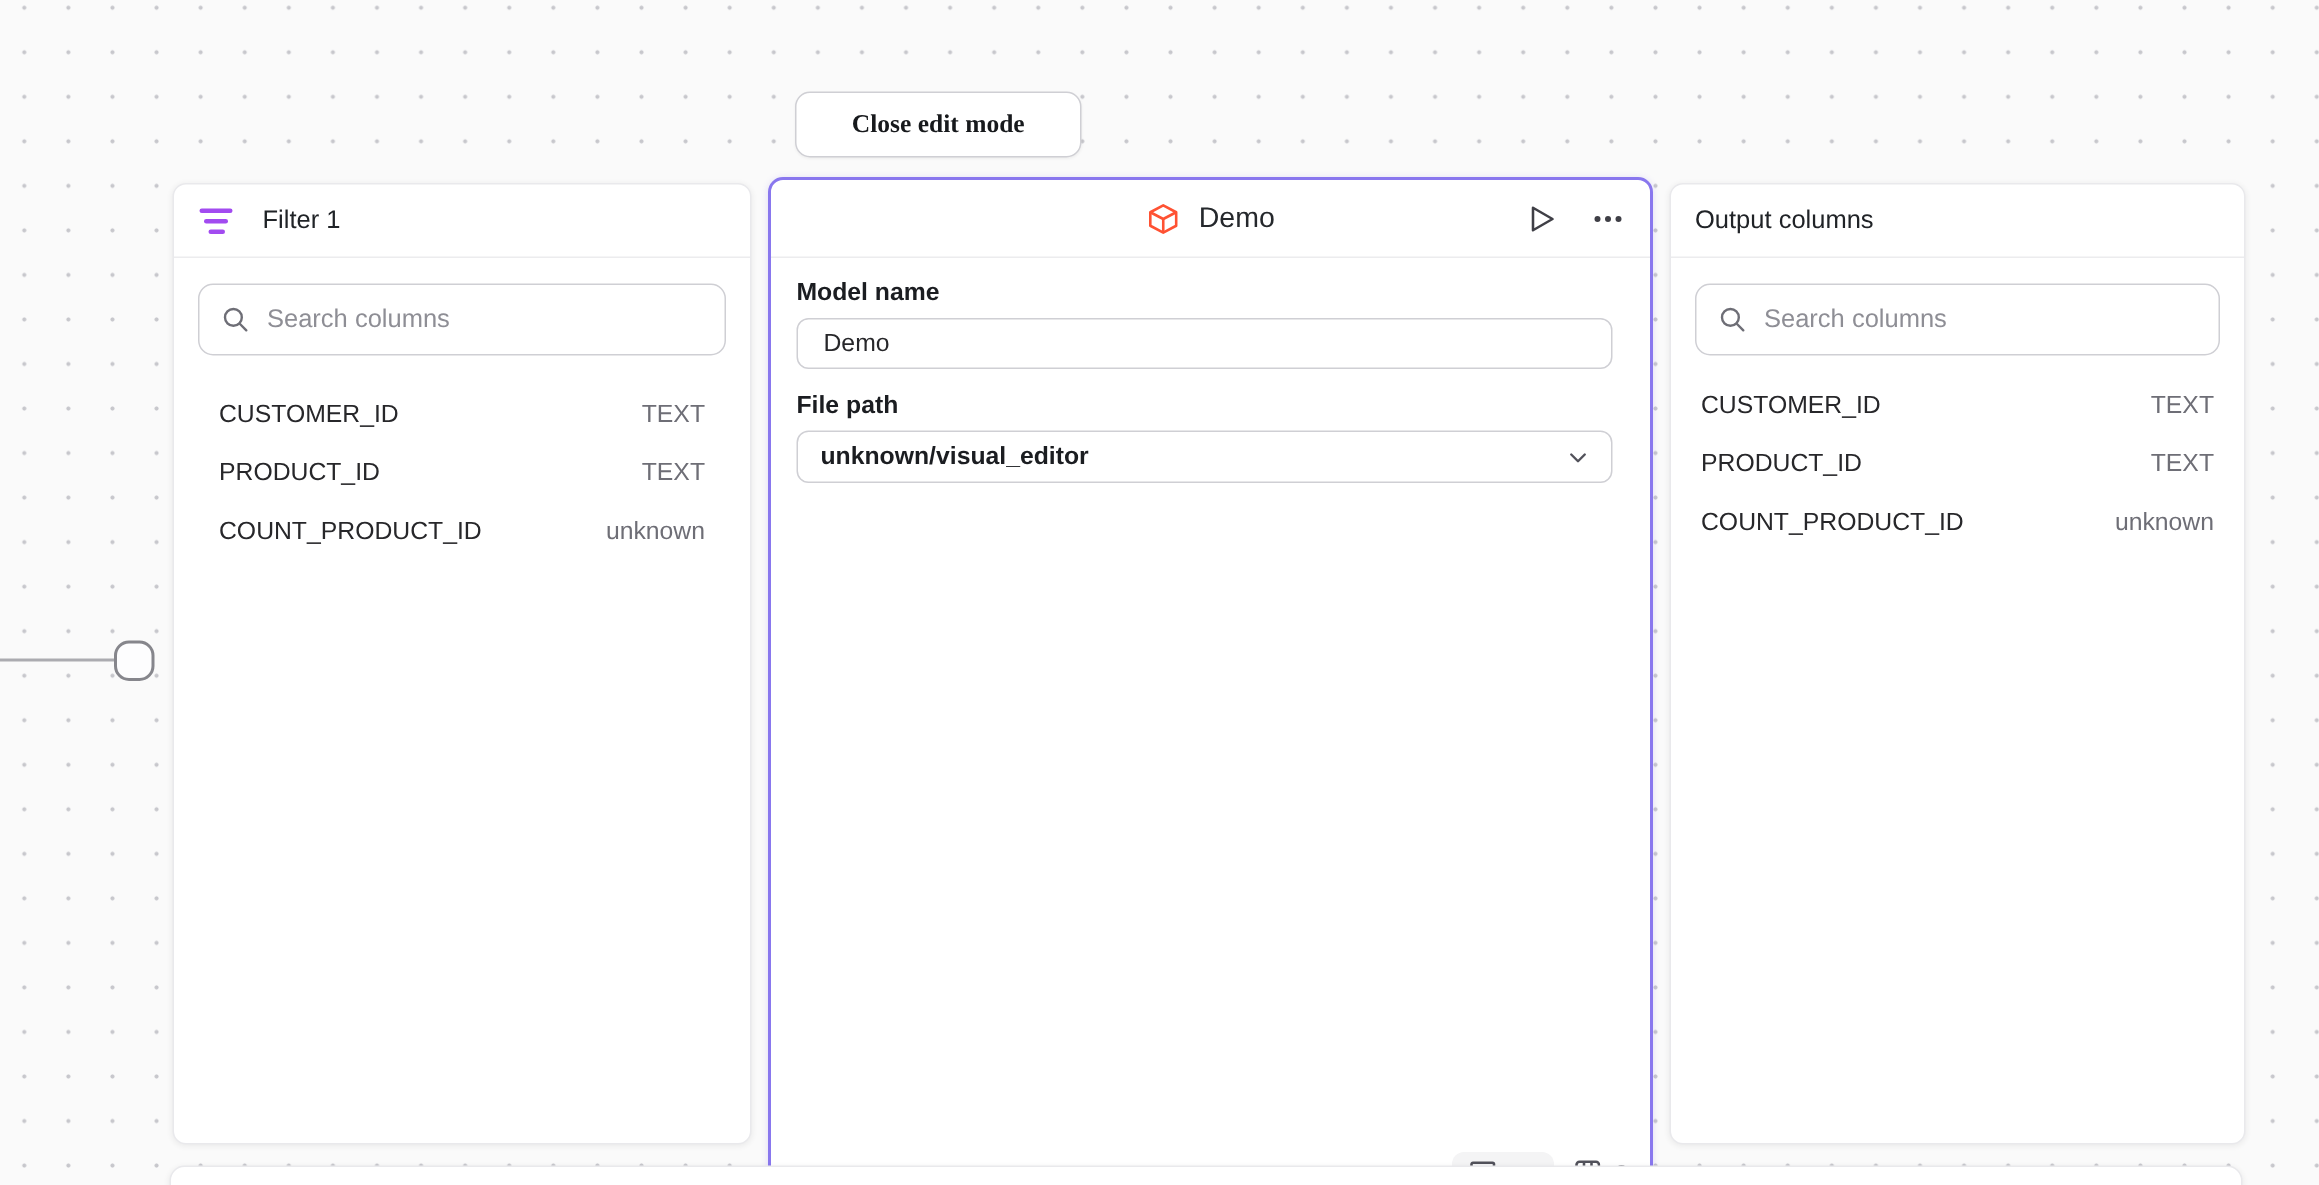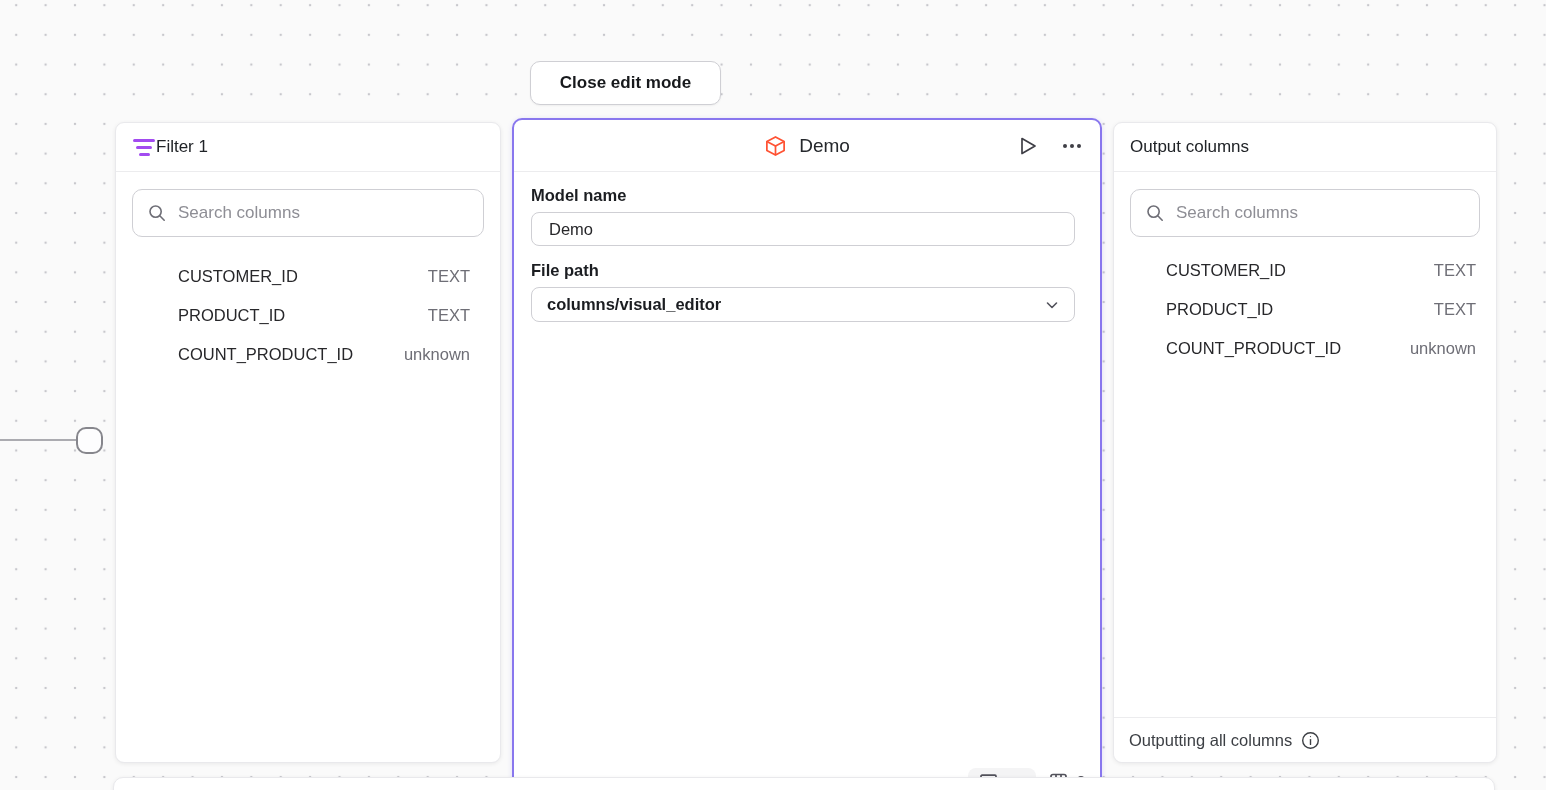--- a/index.html
+++ b/index.html
@@ -24,21 +24,21 @@
   }
   .connector-handle {
     position: absolute; left: 76px; top: 427px; width: 27px; height: 27px;
     background: #fdfdfe; border: 2px solid #86868c; border-radius: 10px;
   }
 
   
   .close-btn {
     position: absolute; left: 530px; top: 61px; width: 191px; height: 44px;
     background: #ffffff; border: 1px solid #cfcfd4; border-radius: 10px;
-    font-family: Liberation Sans, sans-serif;
+    font-family: Liberation Serif, serif;
     font-size: 17px; font-weight: 700; color: #17191c;
     box-shadow: 0 1px 2px rgba(0,0,0,0.05);
     cursor: pointer;
   }
 
   
   .panel {
     position: absolute; background: #ffffff;
     border: 1px solid #e9e9ec; border-radius: 9px;
     box-shadow: 0 1px 4px rgba(0,0,0,0.07);
@@ -60,26 +60,26 @@
     font-family: "Liberation Sans", sans-serif;
     font-size: 17px; color: #a21caf; background: transparent;
   }
   .search-box input::placeholder { color: #8e8e95; }
 
   ul.columns { list-style: none; }
   ul.columns li {
     height: 39px; display: flex; align-items: center;
     justify-content: space-between;
   }
-  .col-name { font-size: 16.5px; color: #27272a; margin-left: 32px; }
+  .col-name { font-size: 16.5px; color: #27272a; }
   .col-type { font-size: 16.5px; color: #6e6e76; text-align: right; }
 
   
   .filter-panel { left: 115px; top: 122px; width: 386px; height: 641px; }
-  .filter-panel header { gap: 0; }
+  .filter-panel header { gap: 19px; }
   .filter-icon { display: inline-flex; flex-direction: column; align-items: center; gap: 4px; width: 24px; }
   .filter-icon i { display: block; height: 3px; border-radius: 2px; background: #a24bf0; }
   .filter-icon i:nth-child(1) { width: 22px; }
   .filter-icon i:nth-child(2) { width: 16px; }
   .filter-icon i:nth-child(3) { width: 11px; }
   .filter-panel ul.columns { margin-top: 20px; padding: 0 30px; }
 
   
   .model-panel {
     left: 512px; top: 118px; width: 590px; height: 692px;
@@ -212,21 +212,21 @@
           </svg>
         </button>
       </div>
     </header>
 
     <div class="model-body">
       <div class="field-label">Model name</div>
       <input class="text-input" value="Demo" style="">
       <div class="field-label">File path</div>
       <div class="select-box">
-        <span class="select-value">columns/visual_editor</span>
+        <span class="select-value">unknown/visual_editor</span>
         <span>
           <svg width="14" height="14" viewBox="0 0 14 14" fill="none" stroke="#52525b" stroke-width="1.6" stroke-linecap="round" stroke-linejoin="round">
             <path d="M2.5 5 L7 9.5 L11.5 5"></path>
           </svg>
         </span>
       </div>
     </div>
 
     <div class="model-footer">
       <div class="rows-pill">
@@ -272,27 +272,17 @@
       </li>
       <li>
         <span class="col-name">PRODUCT_ID</span>
         <span class="col-type">TEXT</span>
       </li>
       <li>
         <span class="col-name">COUNT_PRODUCT_ID</span>
         <span class="col-type">unknown</span>
       </li>
     </ul>
-    <div class="output-footer">
-      <span>Outputting all columns</span>
-      <span>
-        <svg width="19" height="19" viewBox="0 0 19 19" fill="none" stroke="#3c3f44" stroke-width="1.4">
-          <circle cx="9.5" cy="9.5" r="7.8"></circle>
-          <line x1="9.5" y1="8.6" x2="9.5" y2="13.4" stroke-linecap="round"></line>
-          <circle cx="9.5" cy="5.6" r="0.6" fill="#3c3f44" stroke="none"></circle>
-        </svg>
-      </span>
-    </div>
   </section>
 
   <div class="bottom-panel"></div>
 
 </div>
 
 </body></html>

